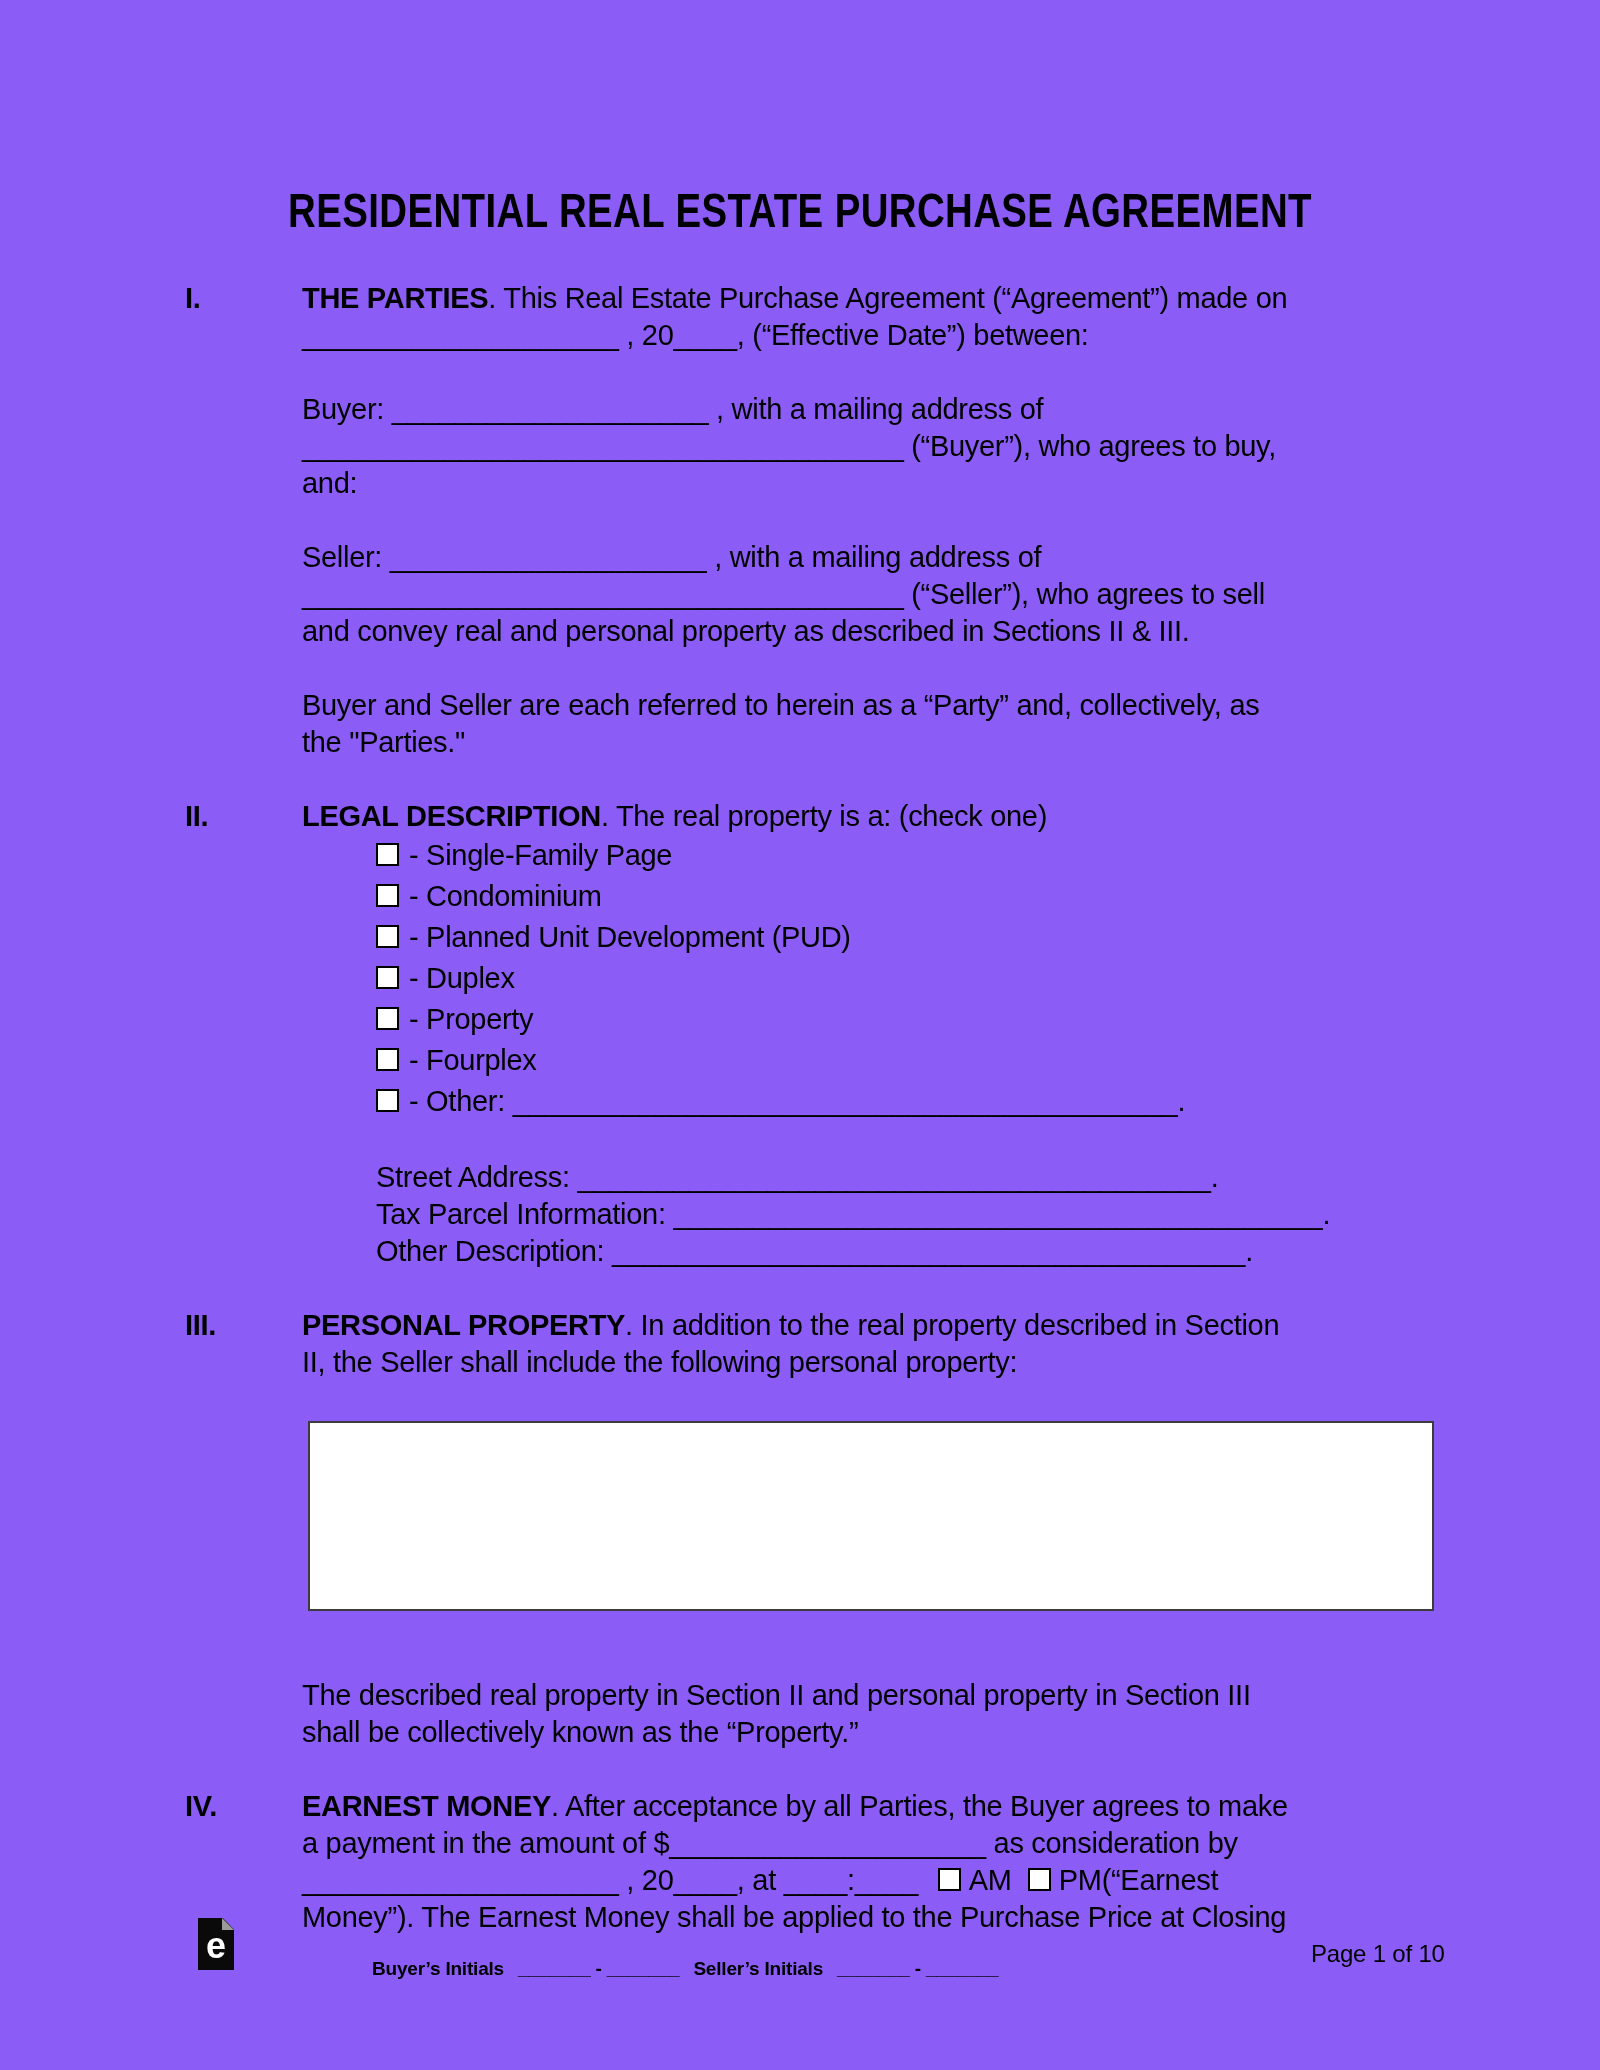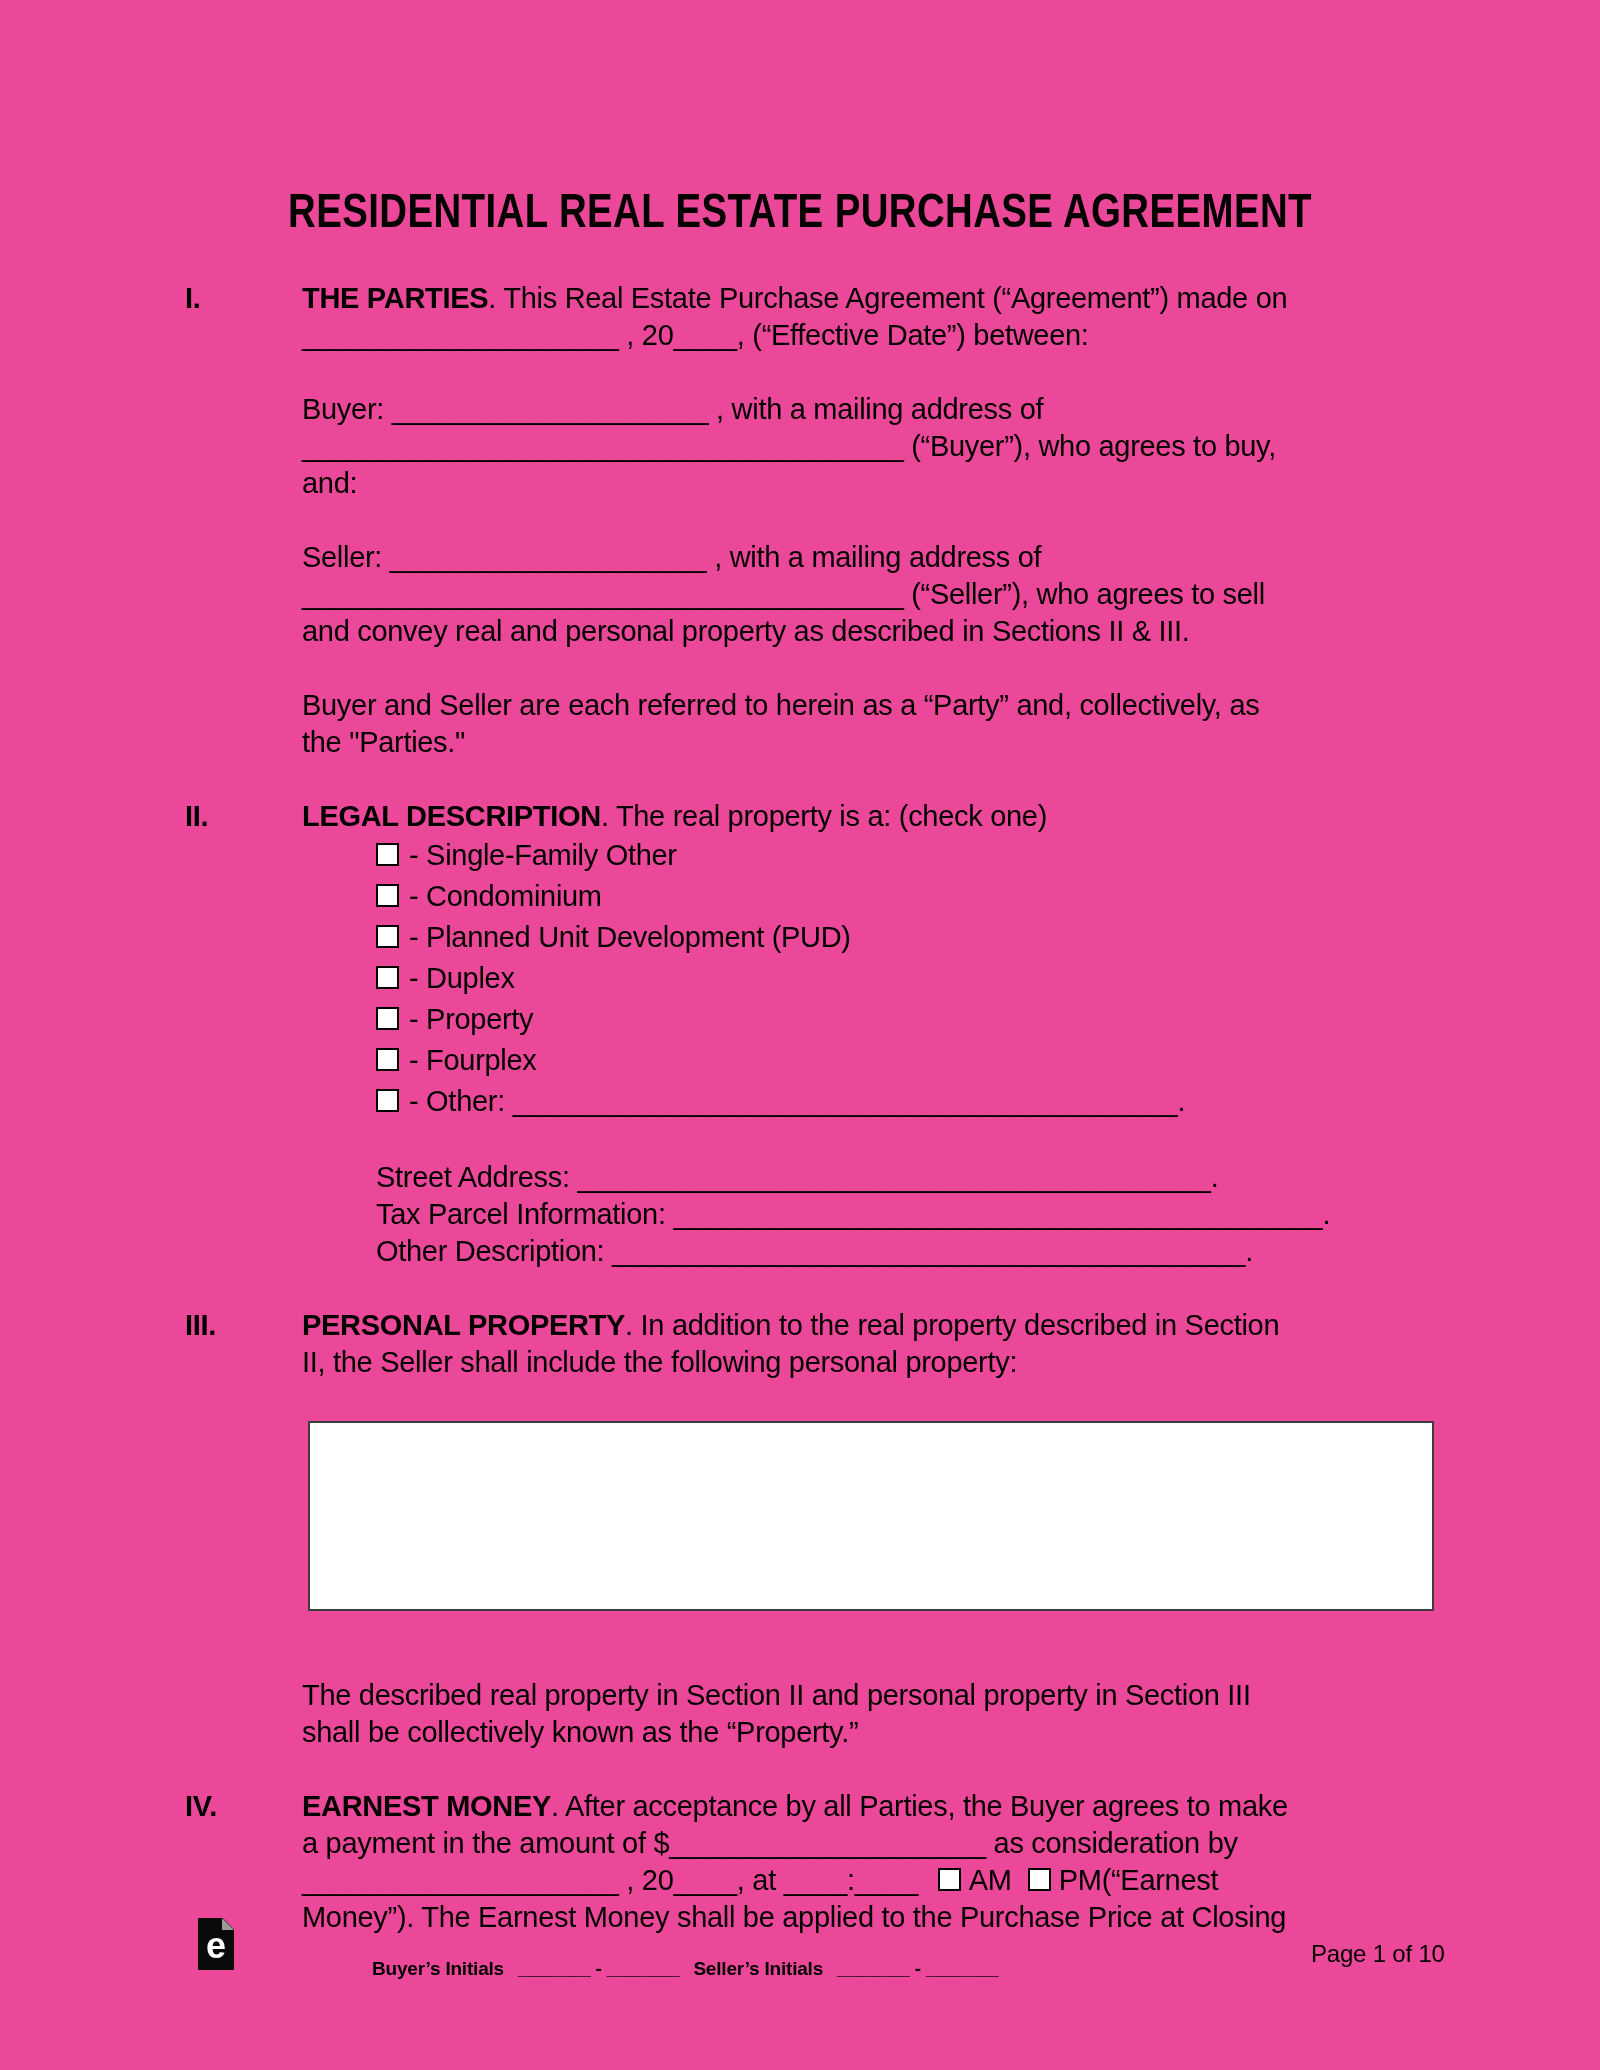--- a/index.html
+++ b/index.html
@@ -1,20 +1,20 @@
 <!DOCTYPE html>
 <html><head>
 <meta charset="utf-8">
 <style>
   html, body { margin: 0; padding: 0; background: #ffffff; }
   .page {
     position: relative;
     width: 1600px;
     height: 2070px;
-    background: #ec4899;
+    background: #8b5cf6;
     color: #000000;
     font-family: "Liberation Sans", sans-serif;
     font-size: 29px;
     line-height: 37px;
     letter-spacing: -0.3px;
     overflow: hidden;
   }
   .title-wrap { padding-top: 190px; margin-bottom: 48px; height: 42px; }
   .doc-title {
     margin: 0;
@@ -122,21 +122,21 @@
         <span class="line">the "Parties."</span>
       </p>
     </div>
   </div>
 
   <div class="sec">
     <div class="num">II.</div>
     <div class="bodycol">
       <p class="para">
         <span class="line"><b>LEGAL DESCRIPTION</b><span>. The real property is a: (check one)</span></span>
-        <span class="line cb-line indent"><span class="cbox"></span><span>- Single-Family Other</span></span>
+        <span class="line cb-line indent"><span class="cbox"></span><span>- Single-Family Page</span></span>
         <span class="line cb-line indent"><span class="cbox"></span><span>- Condominium</span></span>
         <span class="line cb-line indent"><span class="cbox"></span><span>- Planned Unit Development (PUD)</span></span>
         <span class="line cb-line indent"><span class="cbox"></span><span>- Duplex</span></span>
         <span class="line cb-line indent"><span class="cbox"></span><span>- Property</span></span>
         <span class="line cb-line indent"><span class="cbox"></span><span>- Fourplex</span></span>
         <span class="line cb-line indent"><span class="cbox"></span><span>- Other: __________________________________________.</span></span>
       </p>
       <p class="para">
         <span class="line indent">Street Address: ________________________________________.</span>
         <span class="line indent">Tax Parcel Information: _________________________________________.</span>

